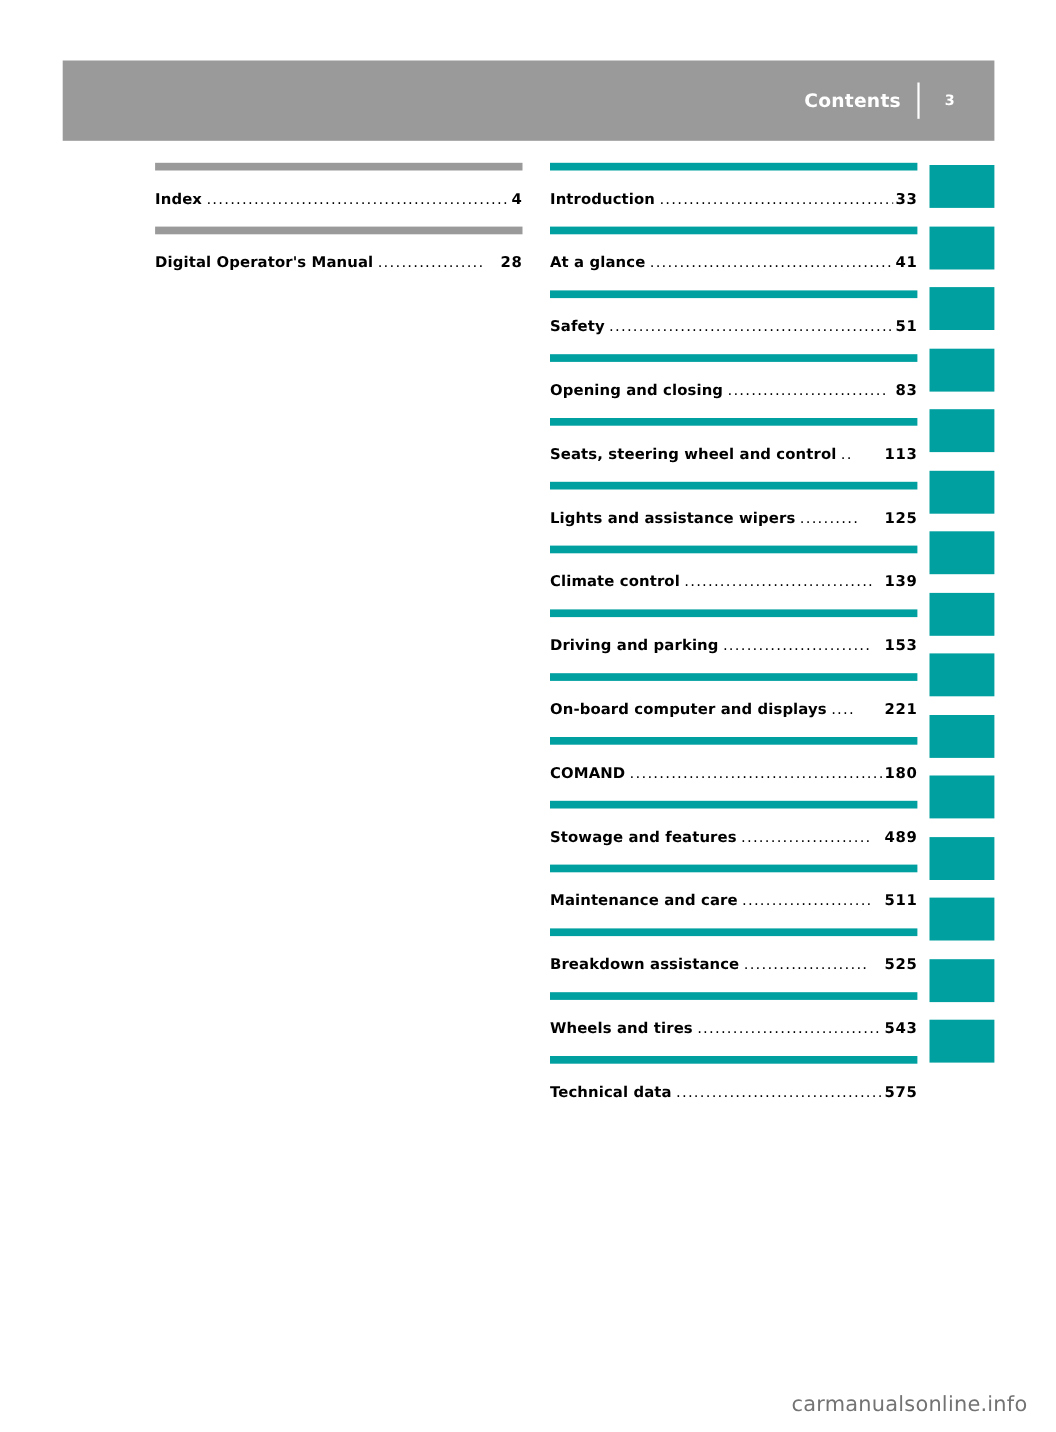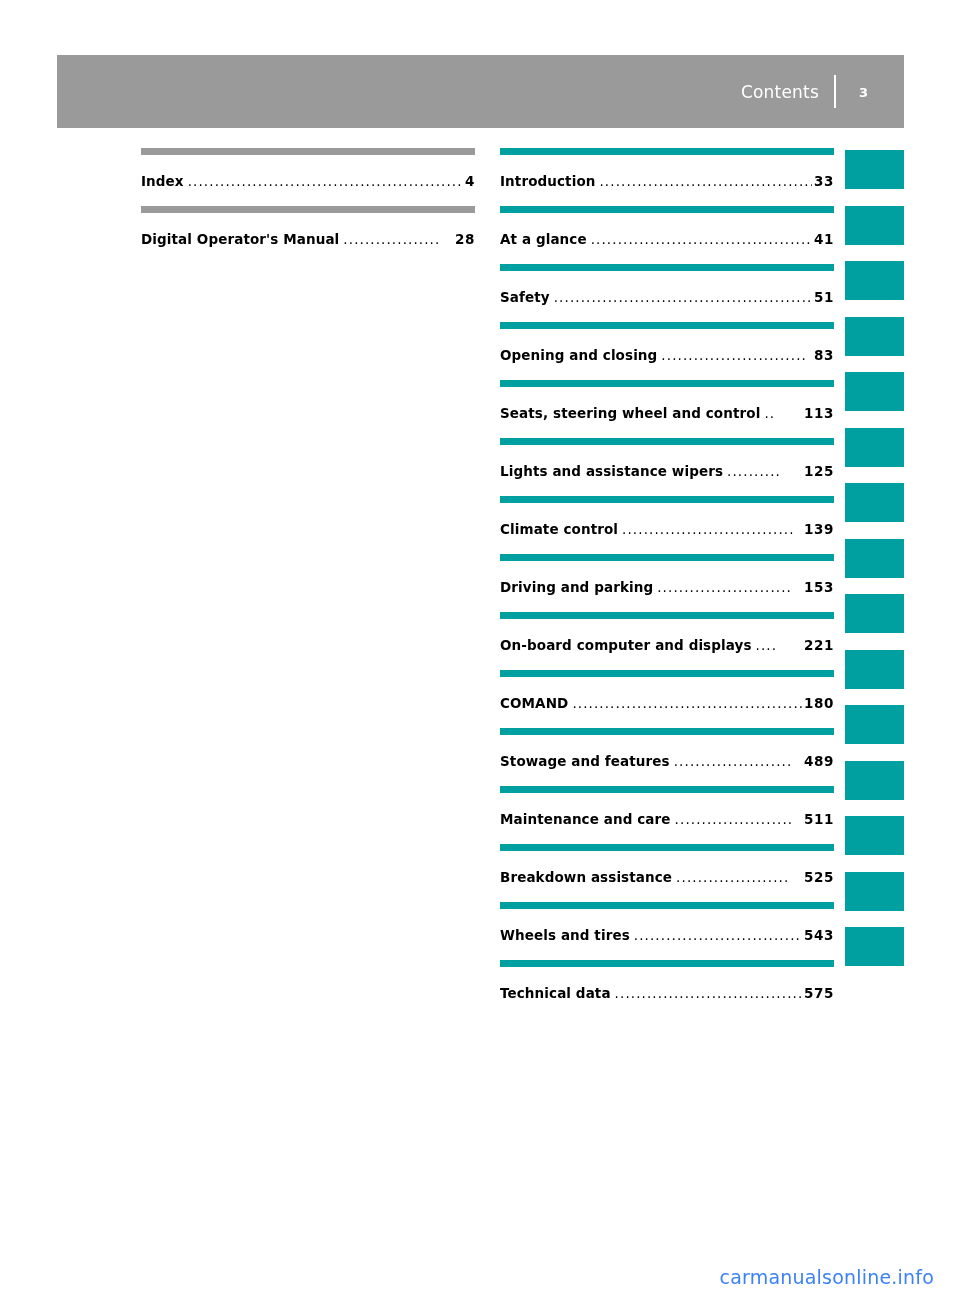--- a/index.html
+++ b/index.html
@@ -24,21 +24,21 @@
     height: 73px;
     background: #9a9a9a;
   }
   .header-title {
     position: absolute;
     right: 85px;
     top: 50%;
     transform: translateY(-50%);
     color: #ffffff;
     font-size: 17px;
-    font-weight: normal;
+    font-weight: bold;
     letter-spacing: 0.2px;
     white-space: nowrap;
   }
   .header-divider {
     position: absolute;
     right: 68px;
     top: 20px;
     bottom: 20px;
     width: 2px;
     background: #ffffff;
@@ -122,21 +122,21 @@
     height: 39px;
     background: #00a0a0;
   }
 
   
   .watermark {
     position: absolute;
     right: 26px;
     bottom: 14px;
     font-size: 19px;
-    color: #3b82f6;
+    color: #737373;
     letter-spacing: 0.2px;
     font-family: "DejaVu Sans", "Liberation Sans", sans-serif;
   }
 </style>
 </head>
 <body>
 
 <div class="header-band">
   <div class="header-title">Contents</div>
   <div class="header-divider"></div>

